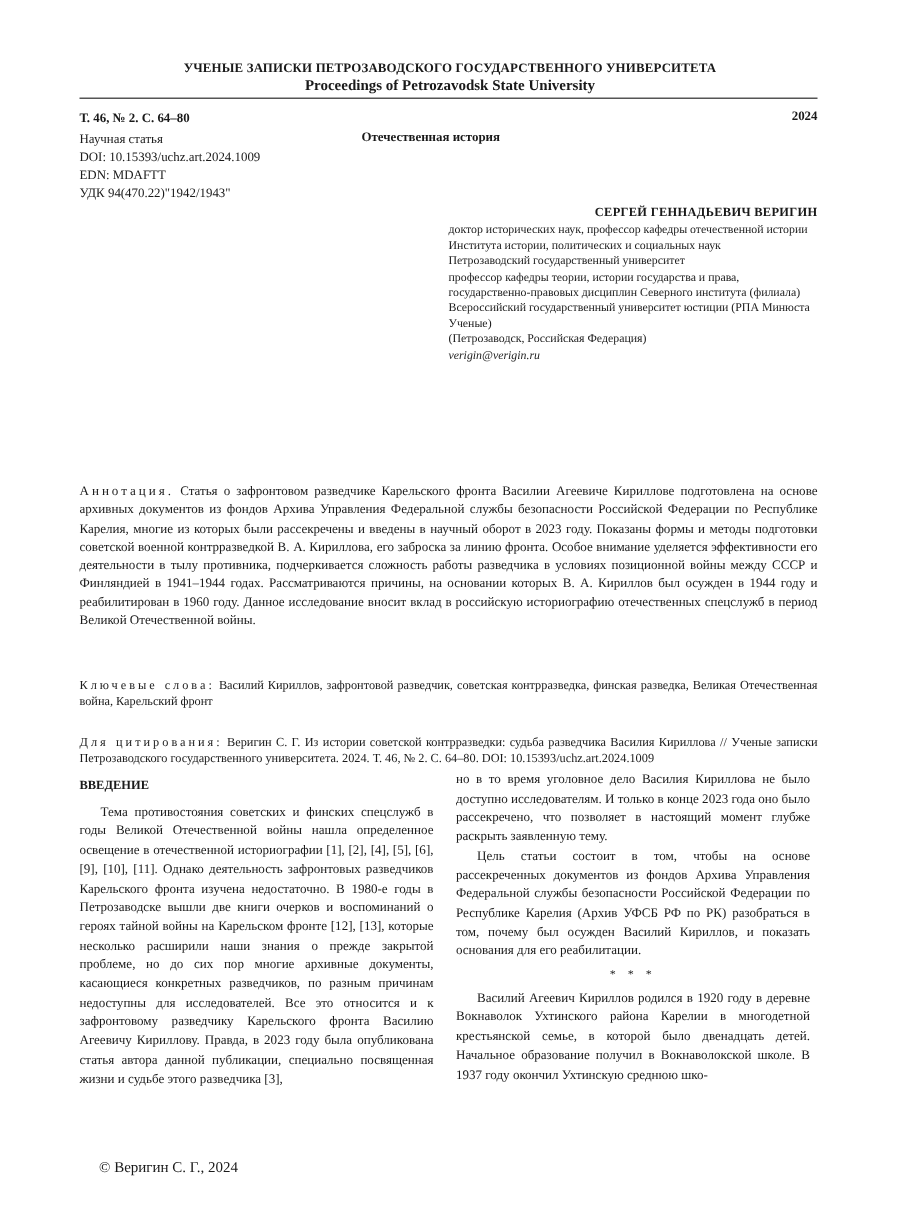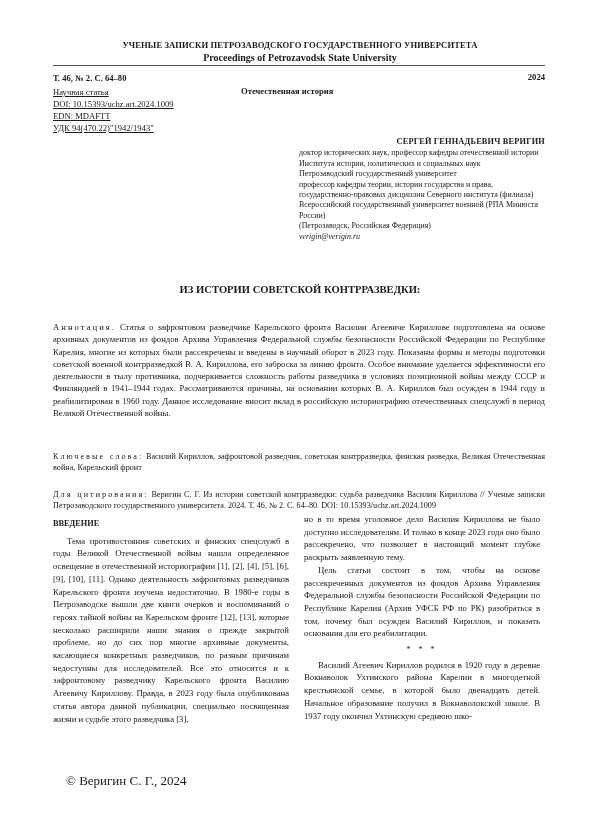--- a/index.html
+++ b/index.html
@@ -7,37 +7,37 @@
          font-family:"Liberation Serif", "DejaVu Serif", serif; color:#1a1a1a; }
   .journal-title { position:absolute; top:40px; left:0; width:600px; text-align:center;
          font-weight:bold; font-size:8.6px; letter-spacing:0.1px; }
   .journal-sub { position:absolute; top:52px; left:0; width:600px; text-align:center;
          font-weight:bold; font-size:10px; }
   .rule { position:absolute; top:65px; left:53px; width:492px; height:1px; background:#555; }
   .meta { position:absolute; left:53px; font-size:8.6px; line-height:12px; }
   .vol { top:72px; font-weight:bold; }
   .year { position:absolute; top:72px; right:55px; font-size:8.6px; font-weight:bold; }
   .rubric { position:absolute; top:86px; left:241px; font-size:8.6px; font-weight:bold; }
-  .meta-list { top:86px;text-decoration:underline; }
+  .meta-list { top:86px; }
   .author-block { position:absolute; top:137px; left:299px; width:246px; font-size:7.9px; line-height:10.4px; }
   .author-name { text-align:right; font-weight:bold; font-size:8.3px; margin-bottom:1px; letter-spacing:0.2px; }
   .author-block .email { font-style:italic; }
   .title { position:absolute; top:283px; left:0; width:600px; text-align:center; font-weight:bold;
            font-size:10.6px; line-height:13.6px; }
   .abstract { position:absolute; top:321px; left:53px; width:492px; font-size:8.7px; line-height:12.3px; text-align:justify; }
   .spaced { letter-spacing:2px; }
   .keywords { position:absolute; top:451px; left:53px; width:492px; font-size:8.2px; line-height:11px; text-align:justify; }
   .citation { position:absolute; top:473px; left:53px; width:492px; font-size:8.2px; line-height:11px; text-align:justify;margin-top:16px; }
   .col { position:absolute; width:236px; font-size:8.7px; line-height:12.7px; text-align:justify; }
   .col-left { top:518px; left:53px; }
   .col-right { top:513px; left:304px; }
   .section-head { font-weight:bold; font-size:8.3px; margin-bottom:4px; }
   .indent { text-indent:14px; margin:0; }
   .stars { text-align:center; margin:4px 0 2px; letter-spacing:3px; font-size:8px; }
-  .copyright { position:absolute; top:773px; left:53px; font-size:13px;padding-left:13px; }
+  .copyright { position:absolute; top:773px; left:53px; font-size:10px;padding-left:13px; }
   p { margin:0; }
 </style>
 </head>
 <body>
 
 <div class="journal-title">УЧЕНЫЕ ЗАПИСКИ ПЕТРОЗАВОДСКОГО ГОСУДАРСТВЕННОГО УНИВЕРСИТЕТА</div>
 <div class="journal-sub">Proceedings of Petrozavodsk State University</div>
 <div class="rule"></div>
 
 <div class="meta vol">Т. 46, № 2. С. 64–80</div>
@@ -49,27 +49,26 @@
   <div>DOI: 10.15393/uchz.art.2024.1009</div>
   <div>EDN: MDAFTT</div>
   <div>УДК 94(470.22)"1942/1943"</div>
 </div>
 
 <div class="author-block">
   <div class="author-name">СЕРГЕЙ ГЕННАДЬЕВИЧ ВЕРИГИН</div>
   <div>доктор исторических наук, профессор кафедры отечественной истории Института истории, политических и социальных наук</div>
   <div>Петрозаводский государственный университет</div>
   <div>профессор кафедры теории, истории государства и права, государственно-правовых дисциплин Северного института (филиала)</div>
-  <div>Всероссийский государственный университет военной (РПА Минюста России)</div>
+  <div>Всероссийский государственный университет юстиции (РПА Минюста Ученые)</div>
   <div>(Петрозаводск, Российская Федерация)</div>
   <div class="email">verigin@verigin.ru</div>
 </div>
 
 <div class="title">
-  <div>ИЗ ИСТОРИИ СОВЕТСКОЙ КОНТРРАЗВЕДКИ:</div>
 </div>
 
 <div class="abstract">
   <span class="spaced">Аннотация.</span>
   <span>Статья о зафронтовом разведчике Карельского фронта Василии Агеевиче Кириллове подготовлена на основе архивных документов из фондов Архива Управления Федеральной службы безопасности Российской Федерации по Республике Карелия, многие из которых были рассекречены и введены в научный оборот в 2023 году. Показаны формы и методы подготовки советской военной контрразведкой В. А. Кириллова, его заброска за линию фронта. Особое внимание уделяется эффективности его деятельности в тылу противника, подчеркивается сложность работы разведчика в условиях позиционной войны между СССР и Финляндией в 1941–1944 годах. Рассматриваются причины, на основании которых В. А. Кириллов был осужден в 1944 году и реабилитирован в 1960 году. Данное исследование вносит вклад в российскую историографию отечественных спецслужб в период Великой Отечественной войны.</span>
 </div>
 
 <div class="keywords">
   <span class="spaced">Ключевые слова:</span>
   <span>Василий Кириллов, зафронтовой разведчик, советская контрразведка, финская разведка, Великая Отечественная война, Карельский фронт</span>

